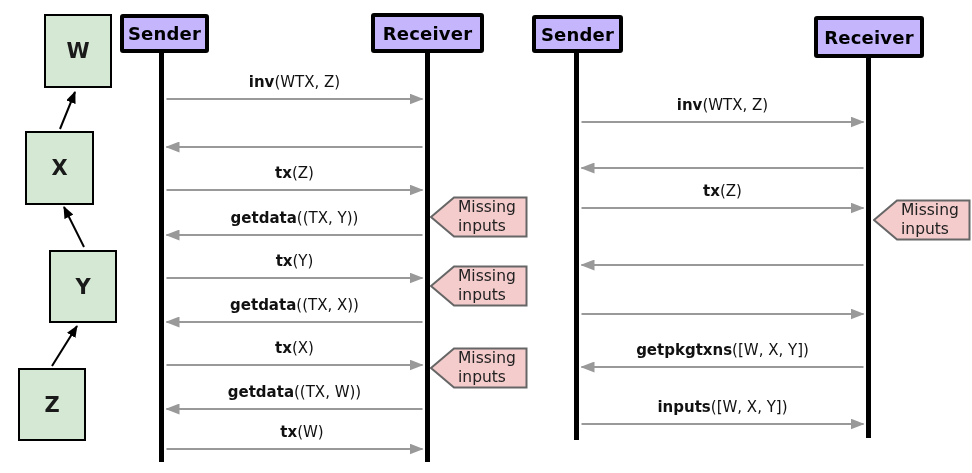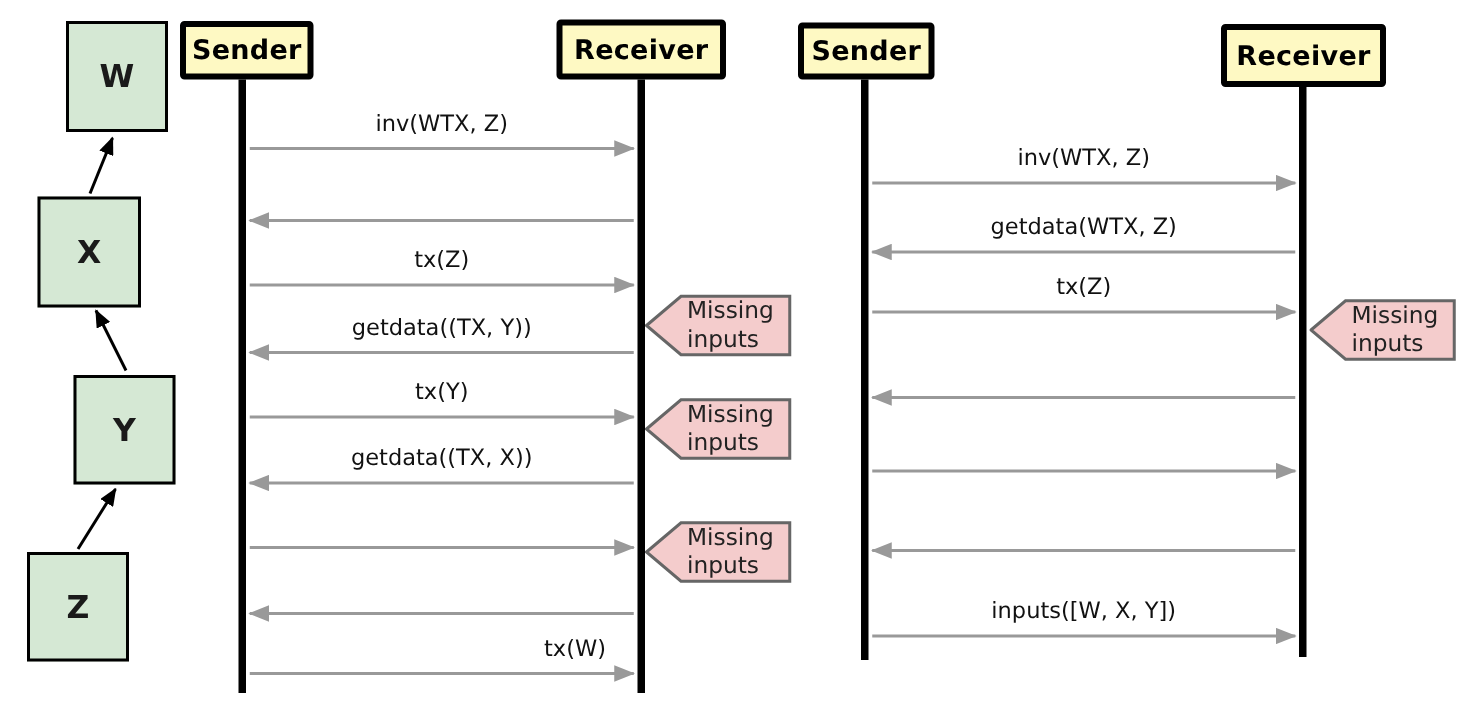--- a/index.html
+++ b/index.html
@@ -7,31 +7,31 @@
     position:relative;width:972px;height:473px;background:#ffffff;overflow:hidden;
     font-family:"DejaVu Sans","Liberation Sans",sans-serif;
   }
   .gnode{
     position:absolute;box-sizing:border-box;
     background:var(--node_fill);border:2px solid var(--node_border);
     display:flex;align-items:center;justify-content:center;
     font-weight:bold;font-size:21px;color:#1a1a1a;
   }
   .actor{
-    position:absolute;box-sizing:border-box;background:#fef9c3;
+    position:absolute;box-sizing:border-box;background:#c4b5fd;
     border:4px solid var(--lifeline);border-radius:3px;
     display:flex;align-items:center;justify-content:center;
     font-weight:bold;font-size:18px;color:#000;letter-spacing:0.2px;
   }
   .lifeline{position:absolute;width:5px;background:var(--lifeline);}
   .seq-label{
     position:absolute;height:20px;text-align:center;white-space:nowrap;
     font-size:15px;color:#111;
   }
-  .seq-label b{font-weight:normal;}
+  .seq-label b{font-weight:bold;}
   .callout{position:absolute;width:98px;height:42px;}
   .callout svg{position:absolute;left:0;top:0;}
   .callout-text{
     position:absolute;left:28px;top:2px;font-size:15.5px;line-height:18.5px;color:#222;
   }
   #overlay{position:absolute;left:0;top:0;pointer-events:none;}
 </style>
 </head>
 <body>
 
@@ -80,21 +80,23 @@
       <line x1="863.5" y1="265" x2="581.5" y2="265" stroke="#999999" stroke-width="2" marker-end="url(#head-gray)"></line>
       <line x1="581.5" y1="314" x2="863.5" y2="314" stroke="#999999" stroke-width="2" marker-end="url(#head-gray)"></line>
       <line x1="863.5" y1="367" x2="581.5" y2="367" stroke="#999999" stroke-width="2" marker-end="url(#head-gray)"></line>
       <line x1="581.5" y1="424" x2="863.5" y2="424" stroke="#999999" stroke-width="2" marker-end="url(#head-gray)"></line>
     </svg>
     <div class="seq-label" style="left: 167.5px; width: 254px; top: 73px;"><b>inv</b><span>(WTX, Z)</span></div>
     <div class="seq-label" style="left: 167.5px; width: 254px; top: 164px;"><b>tx</b><span>(Z)</span></div>
     <div class="seq-label" style="left: 167.5px; width: 254px; top: 209px;"><b>getdata</b><span>((TX, Y))</span></div>
     <div class="seq-label" style="left: 167.5px; width: 254px; top: 252px;"><b>tx</b><span>(Y)</span></div>
     <div class="seq-label" style="left: 167.5px; width: 254px; top: 296px;"><b>getdata</b><span>((TX, X))</span></div>
-    <div class="seq-label" style="left: 150px; width: 254px; top: 423px; text-align: right;"><b>tx</b><span>(W)</span></div>
+    <div class="seq-label" style="left: 167.5px; width: 254px; top: 339px;"><b>tx</b><span>(X)</span></div>
+    <div class="seq-label" style="left: 167.5px; width: 254px; top: 383px;"><b>getdata</b><span>((TX, W))</span></div>
+    <div class="seq-label" style="left: 175px; width: 254px; top: 423px;"><b>tx</b><span>(W)</span></div>
     <div class="callout" style="left: 430px; top: 196px;">
       <svg width="98" height="42">
         <polygon points="1,21 24,1.5 96.5,1.5 96.5,40.5 24,40.5" fill="#f4cccc" stroke="#666666" stroke-width="2"></polygon>
       </svg>
       <div class="callout-text">
         <div>Missing</div>
         <div>inputs</div>
       </div>
     </div>
     <div class="callout" style="left: 430px; top: 265px;">
@@ -109,22 +111,22 @@
     <div class="callout" style="left: 430px; top: 347px;">
       <svg width="98" height="42">
         <polygon points="1,21 24,1.5 96.5,1.5 96.5,40.5 24,40.5" fill="#f4cccc" stroke="#666666" stroke-width="2"></polygon>
       </svg>
       <div class="callout-text">
         <div>Missing</div>
         <div>inputs</div>
       </div>
     </div>
     <div class="seq-label" style="left: 582.5px; width: 280px; top: 96px;"><b>inv</b><span>(WTX, Z)</span></div>
-    <div class="seq-label" style="left: 582.5px; width: 280px; top: 142px;"><b>getdata</b><span>(WTX, Z)</span></div>
     <div class="seq-label" style="left: 582.5px; width: 280px; top: 182px;"><b>tx</b><span>(Z)</span></div>
+    <div class="seq-label" style="left: 582.5px; width: 280px; top: 341px;"><b>getpkgtxns</b><span>([W, X, Y])</span></div>
     <div class="seq-label" style="left: 582.5px; width: 280px; top: 398px;"><b>inputs</b><span>([W, X, Y])</span></div>
     <div class="callout" style="left: 873px; top: 199px;">
       <svg width="98" height="42">
         <polygon points="1,21 24,1.5 96.5,1.5 96.5,40.5 24,40.5" fill="#f4cccc" stroke="#666666" stroke-width="2"></polygon>
       </svg>
       <div class="callout-text">
         <div>Missing</div>
         <div>inputs</div>
       </div>
     </div>

